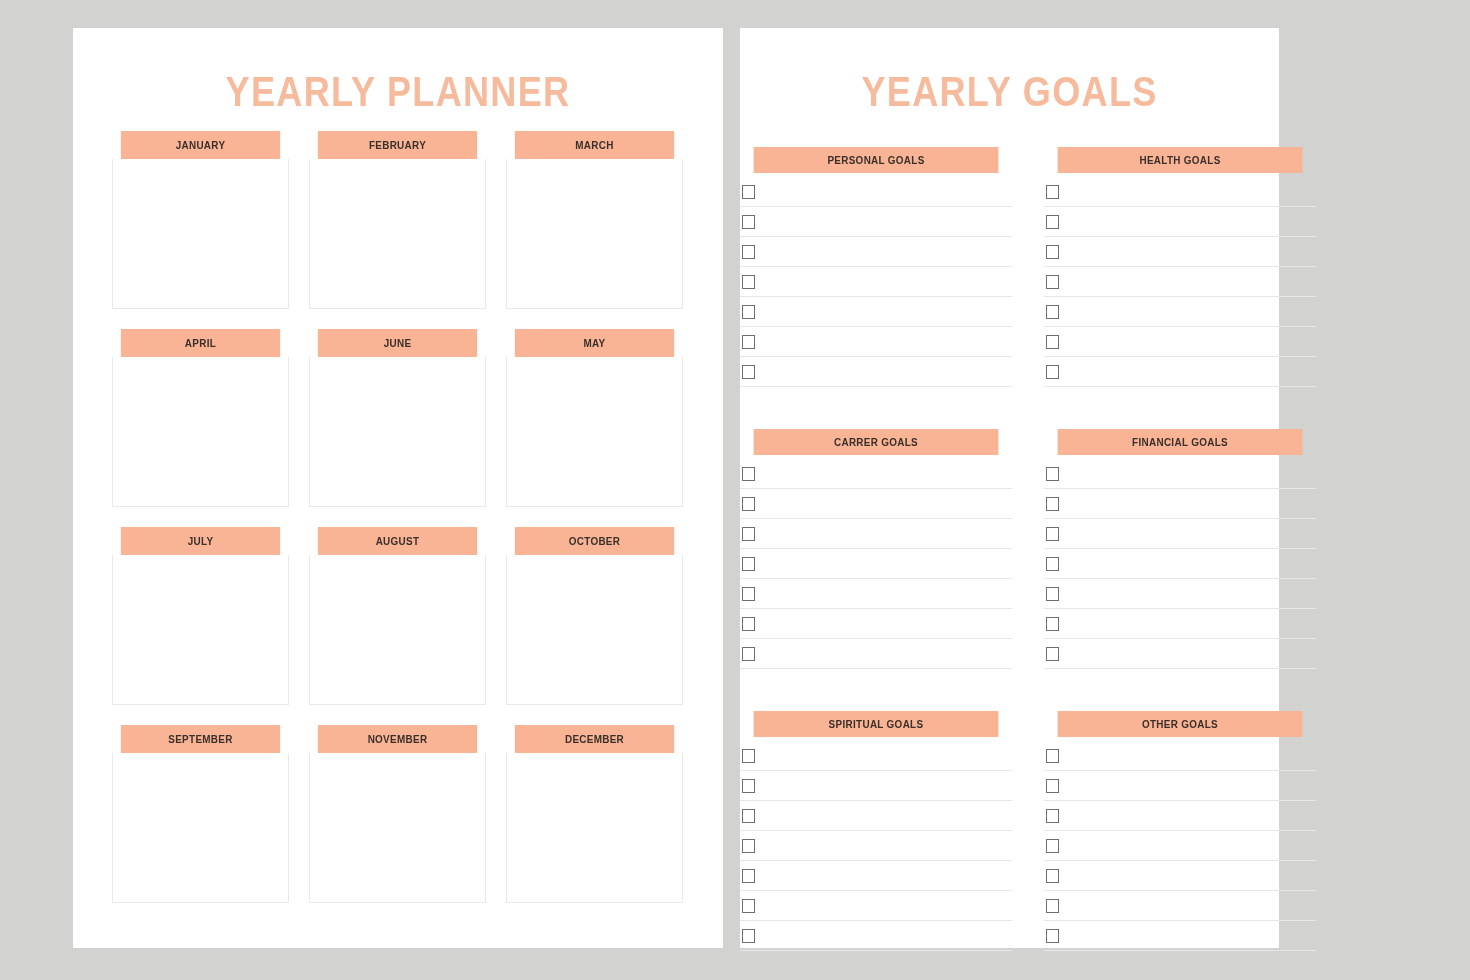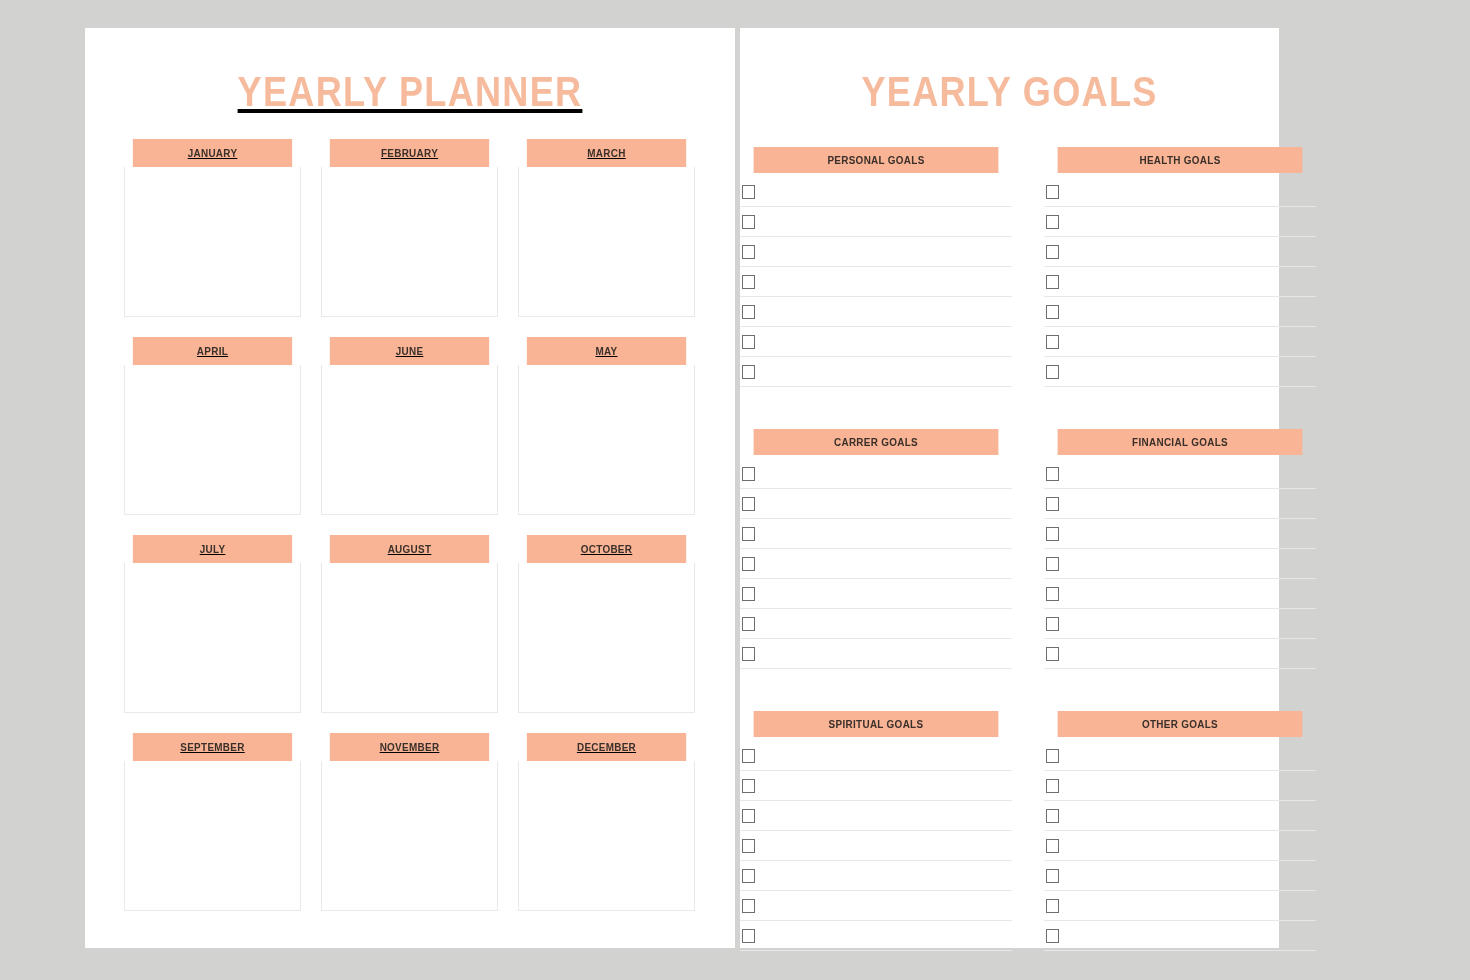--- a/index.html
+++ b/index.html
@@ -19,41 +19,41 @@
     background: #d2d2d0;
   }
 
   
   .page {
     position: absolute;
     top: 28px;
     height: 920px;
     background: #ffffff;
   }
-  .page-left  { left: 85px;  width: 650px; text-decoration: underline; }
+  .page-left  { left: 73px;  width: 650px; }
   .page-right { left: 740px; width: 539px; }
 
   .page-title {
     text-align: center;
     color: #f6bb9d;
     font-family: "Liberation Sans Narrow", "Liberation Sans", sans-serif;
     font-weight: 700;
     font-size: 43px;
     letter-spacing: 1.5px;
     line-height: 1;
     transform: scaleX(0.84);
     transform-origin: center center;
     margin: 0;
     padding-top: 42px;
     white-space: nowrap;
   }
 
   
   .months-grid {
-    margin: 8px auto;
+    margin: 0 auto;
     padding-top: 18px;
     width: 572px;
     display: grid;
     grid-template-columns: repeat(3, 177px);
     grid-column-gap: 20px;
     grid-row-gap: 20px;
   }
 
   .month-cell {
     display: flex;

